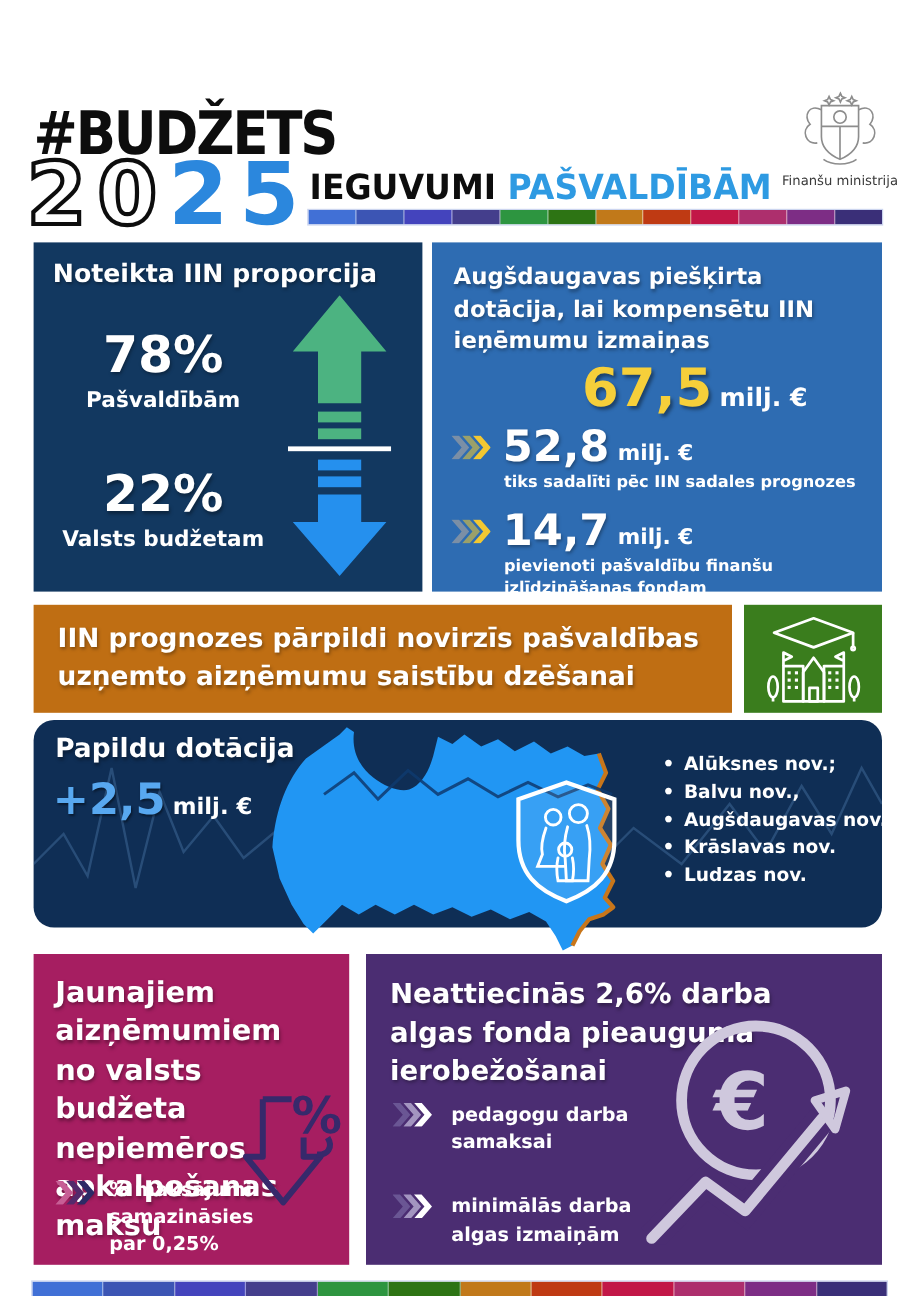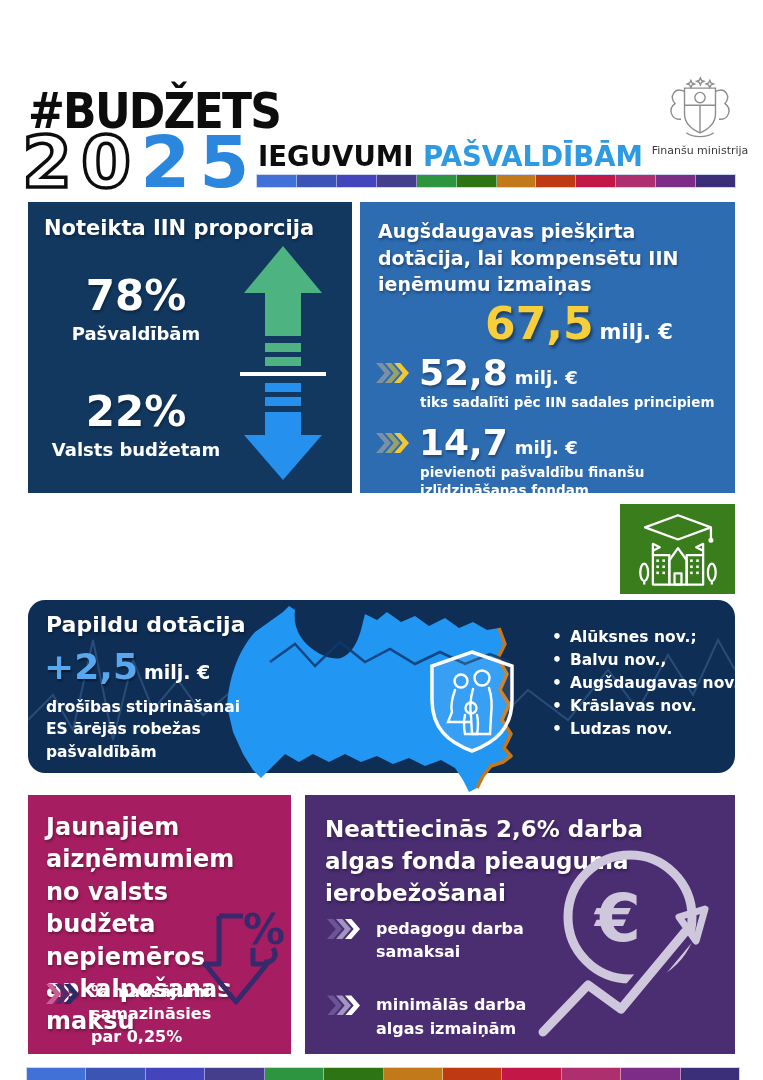--- a/index.html
+++ b/index.html
@@ -185,38 +185,41 @@
         <div class="dot-item">
           <div class="dot-head">
             <span class="chevs">
               <span class="chev c1"></span>
               <span class="chev c2"></span>
               <span class="chev c3"></span>
             </span>
             <span class="dot-value tshadow">52,8</span>
             <span class="dot-unit">milj. €</span>
           </div>
-          <div class="dot-desc">tiks sadalīti pēc IIN sadales principiem</div>
+          <div class="dot-desc">tiks sadalīti pēc IIN sadales prognozes</div>
         </div>
 
         <div class="dot-item">
           <div class="dot-head">
             <span class="chevs">
               <span class="chev c1"></span>
               <span class="chev c2"></span>
               <span class="chev c3"></span>
             </span>
             <span class="dot-value tshadow">14,7</span>
             <span class="dot-unit">milj. €</span>
           </div>
           <div class="dot-desc">pievienoti pašvaldību finanšu izlīdzināšanas fondam</div>
         </div>
       </div>
   </div>
 
+  <div class="panel p-orange">
+    <div class="btext tshadow">IIN prognozes pārpildi novirzīs pašvaldības uzņemto aizņēmumu saistību dzēšanai</div>
+  </div>
   <div class="panel p-green">
     <svg width="88" height="78" viewBox="0 0 100 90">
       <g stroke="#ffffff" stroke-width="2.6" fill="none" stroke-linejoin="round">
         <polygon points="50,6 88,20 50,34 12,20"></polygon>
         <path d="M88,20 V33"></path>
           <circle cx="88" cy="35" r="1.6"></circle>
         <path d="M40,58 L50,44 L60,58 V86 H40 Z"></path>
         <rect x="46" y="73" width="8" height="13"></rect>
         <rect x="21" y="52" width="19" height="34"></rect>
         <rect x="60" y="52" width="19" height="34"></rect>
@@ -245,21 +248,20 @@
   </div>
 
   <div class="panel p-map">
     <svg class="ecg" width="707" height="173" viewBox="0 0 707 173">
       <polyline points="0,120 25,95 45,130 65,40 85,140 105,60 125,110 150,80 175,115 205,90 235,110 265,85 300,120 340,95 380,125 420,100 460,130 500,90 540,120 580,70 610,110 640,55 665,95 690,40 707,70" fill="none" stroke="#5d8cc0" stroke-width="2"></polyline>
     </svg>
     <div class="ptitle tshadow">Papildu dotācija</div>
     <div class="plus-row">
       <span class="plus-value">+2,5</span><span class="plus-unit">milj. €</span>
     </div>
-    <div class="papildu-desc">drošības stiprināšanai ES ārējās robežas pašvaldībām</div>
 
     <svg class="map-svg" width="335" height="192" viewBox="0 0 335 192">
       <path d="M12,102 C14,75 22,48 40,28 L68,8 L74,2 L80,6 C78,22 84,34 96,44 C106,52 118,56 126,54 C136,50 142,40 146,26 L150,10
                L162,16 L172,8 L186,18 L200,12 L214,22 L230,14 L244,24 L258,18 L272,26 L284,24
                L290,40 L283,54 L292,70 L285,86 L294,100 L287,116 L296,130 L289,144 L296,152
                L288,158 L276,162 L268,172 L262,184 L254,188 L248,176 L240,164
                L226,156 L210,162 L194,154 L178,160 L162,152 L146,158 L130,150 L114,158 L98,150 L84,158 L70,150 L58,162 L46,174 L38,166 L28,150 L18,128 Z" fill="#2196f3"></path>
       <path d="M284,24 L290,40 L283,54 L292,70 L285,86 L294,100 L287,116 L296,130 L289,144 L296,152 L288,158 L276,162 L268,172 L262,184" fill="none" stroke="#c8761a" stroke-width="3.5" stroke-linejoin="round"></path>
       <polyline points="55,58 80,40 100,62 125,38 150,58 175,45 200,60 225,48 250,60 275,50 295,58" fill="none" stroke="#0e3a6e" stroke-width="2.5" opacity=".85"></polyline>
     </svg>

